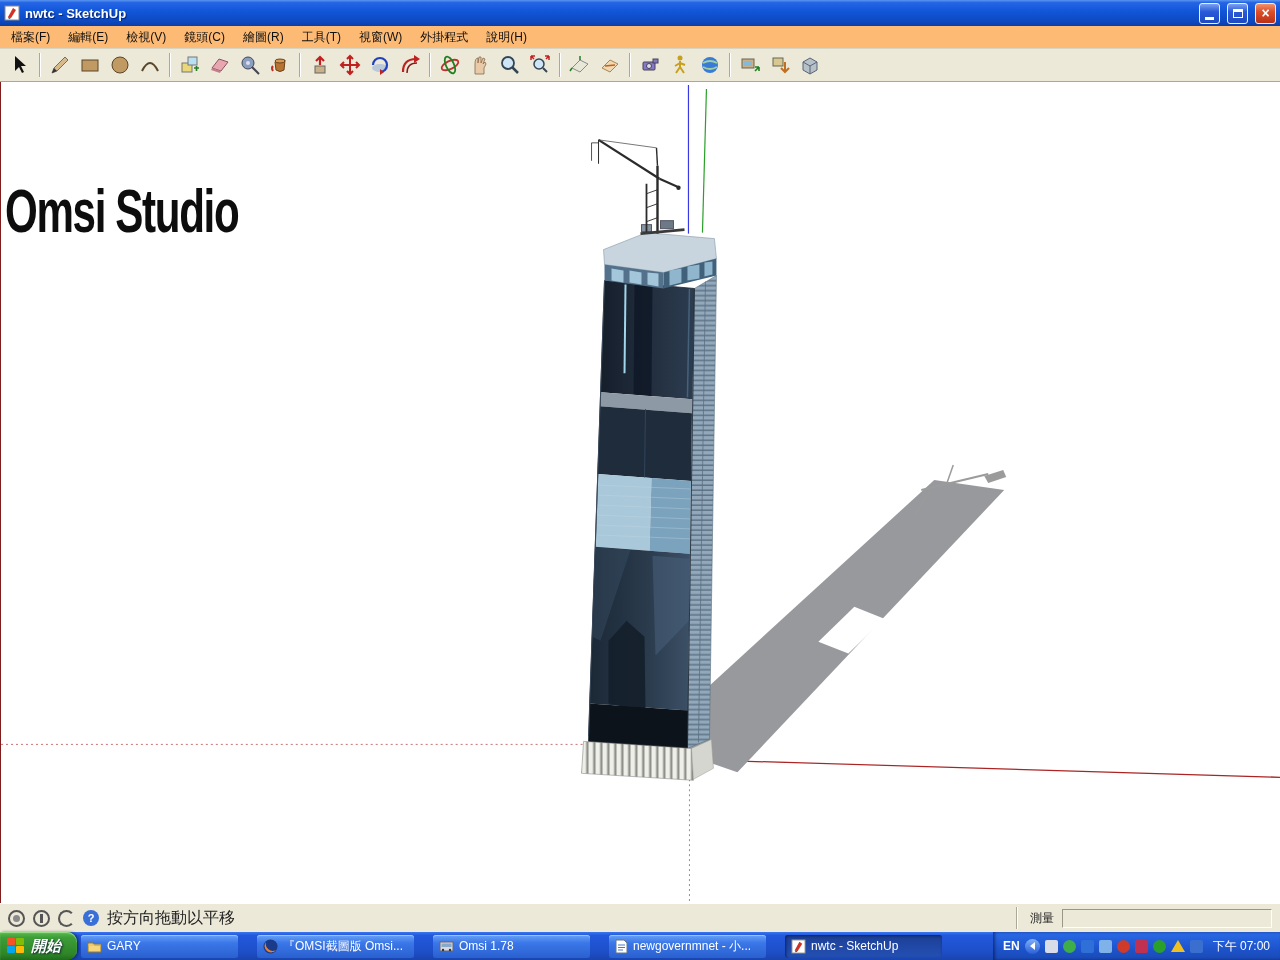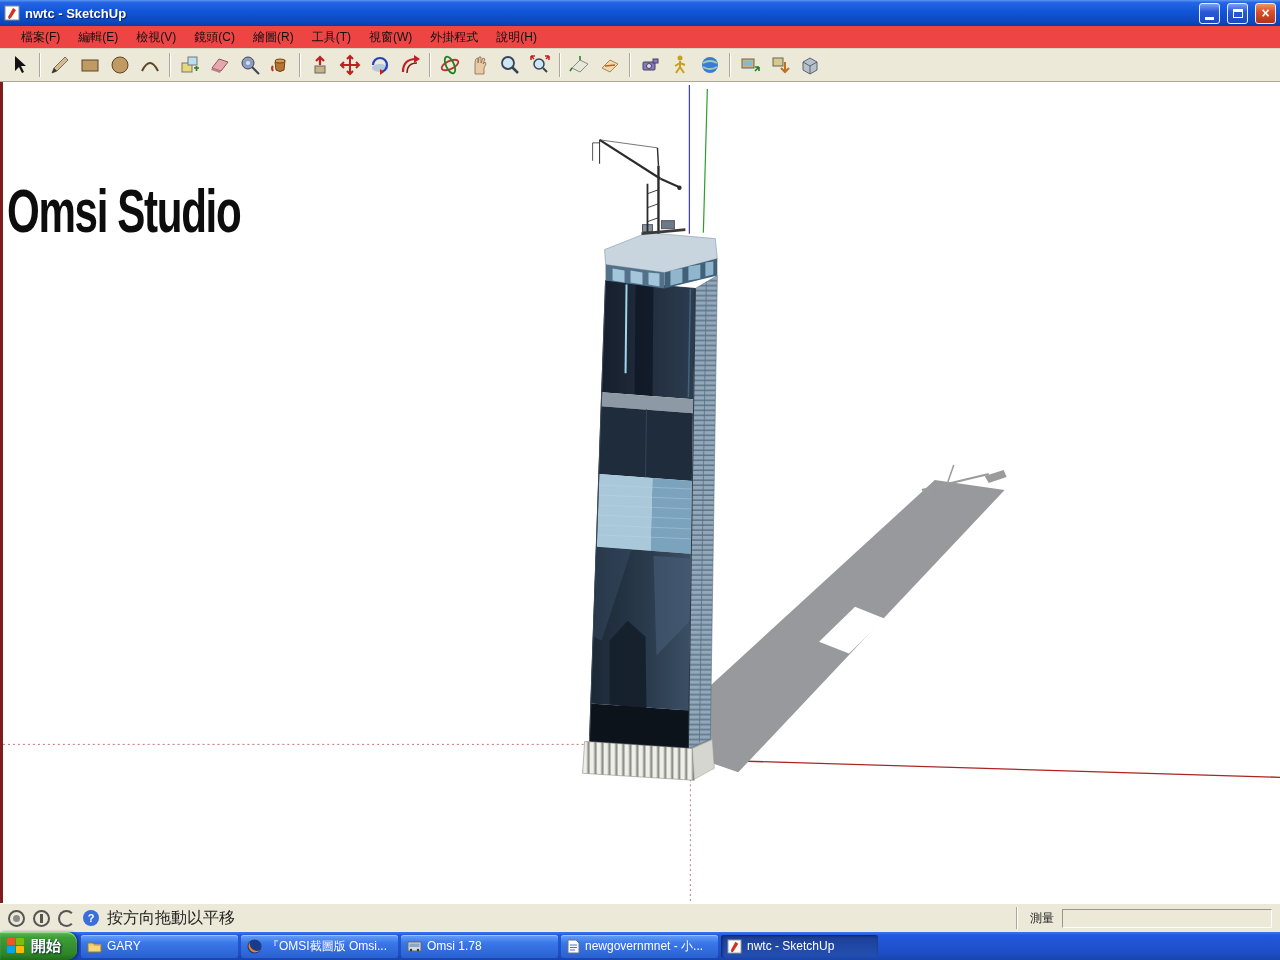--- a/index.html
+++ b/index.html
@@ -11,53 +11,53 @@
   .titlebar{height:26px;flex:none;background:linear-gradient(180deg,#5a96f0 0%,#2365e5 10%,#1155d8 45%,#0d47bd 85%,#0a3da8 100%);display:flex;align-items:center;padding:0 4px;gap:5px}
   .title-text{color:#fff;font-weight:bold;font-size:13px;text-shadow:1px 1px 1px #00257a;flex:1;white-space:nowrap;overflow:hidden}
   .winbtn{width:21px;height:21px;border-radius:3px;border:1px solid #e8f0ff;display:flex;align-items:center;justify-content:center;margin-left:2px;cursor:default}
   .winbtn.min,.winbtn.rest{background:linear-gradient(180deg,#7ba1ef,#2a5ada 40%,#1d49c0)}
   .winbtn.close{background:linear-gradient(180deg,#f0926d,#dd4f2a 40%,#b83217);color:#fff;font-size:14px;font-weight:bold;line-height:1}
   .glyph-min{width:9px;height:3px;background:#fff;align-self:flex-end;margin-bottom:3px}
   .glyph-rest{width:10px;height:9px;border:1px solid #fff;border-top-width:3px}
   .appicon{width:16px;height:16px;flex:none}
 
   
-  .menubar{height:23px;flex:none;background:#ef4444;display:flex;align-items:center;padding-left:12px;border-bottom:1px solid #d8d4c4;color:#111}
+  .menubar{height:23px;flex:none;background:#fdba74;display:flex;align-items:center;padding-left:2px;border-bottom:1px solid #d8d4c4;color:#111}
   .menu-item{padding:0 9px;height:23px;line-height:23px;white-space:nowrap}
 
   
   .toolbar{height:33px;flex:none;background:#ece9d8;display:flex;align-items:center;padding-left:5px;border-bottom:1px solid #aca899}
   .tb{width:30px;height:28px;display:flex;align-items:center;justify-content:center;background:transparent;border:1px solid transparent;border-radius:2px;padding:0}
   .tb svg{width:22px;height:22px;display:block}
   .tsep{width:2px;height:24px;border-left:1px solid #aca899;border-right:1px solid #fff;margin:0 4px;flex:none}
 
   
-  .canvas{flex:1;position:relative;background:#fff;overflow:hidden;border-left:3px solid #7f1d1d}
+  .canvas{flex:1;position:relative;background:#fff;overflow:hidden;border-left:1px solid #7f1d1d}
   .vp{position:absolute;inset:0;width:100%;height:100%}
   .watermark{position:absolute;left:4px;top:98px;font-size:62px;font-weight:bold;color:#0d0d0d;transform:scaleX(.68);transform-origin:left top;letter-spacing:-2px;white-space:nowrap;line-height:1}
 
   
   .statusbar{height:29px;flex:none;background:#ece9d8;border-top:1px solid #fff;display:flex;align-items:center;padding:0 8px;gap:8px;color:#222}
   .sicon{width:17px;height:17px;border:2px solid #555;border-radius:50%;position:relative;flex:none}
   .sicon.dot::after{content:"";position:absolute;inset:3px;border-radius:50%;background:#8a8a8a}
   .sicon.bar::after{content:"";position:absolute;left:5px;top:2px;width:3px;height:9px;background:#555}
   .sicon.cshape{border:none}
   .sicon.cshape::after{content:"";position:absolute;inset:0;border:2.5px solid #555;border-right-color:transparent;border-radius:50%}
   .help{width:16px;height:16px;border-radius:50%;background:#3a6fd8;color:#fff;font-size:11px;font-weight:bold;text-align:center;line-height:16px;flex:none}
   .hint{font-size:16px}
   .ssep{width:2px;height:22px;border-left:1px solid #aca899;border-right:1px solid #fff;flex:none}
   .vcb-label{margin-left:4px;white-space:nowrap}
   .vcb-box{width:210px;height:19px;background:#ece9d8;border:1px solid;border-color:#9a9789 #fff #fff #9a9789;font:inherit;padding:0 3px}
 
   
   .taskbar{height:28px;flex:none;background:linear-gradient(180deg,#3a77ef 0%,#2258dd 12%,#1e4fc8 70%,#1a44ae 100%);display:flex;align-items:stretch;color:#fff}
-  .start{display:flex;align-items:center;gap:6px;padding:0 16px 0 7px;background:linear-gradient(180deg,#5fba52 0%,#3d9e37 20%,#2e8527 80%,#1f6b1a 100%);border-radius:0 10px 10px 0;font-weight:bold;font-size:15px;box-shadow:inset 0 1px 1px #9fe08f,2px 0 3px rgba(0,0,20,.45);text-shadow:1px 1px 2px #123;flex:none}
+  .start{display:flex;align-items:center;gap:6px;padding:0 16px 0 7px;background:linear-gradient(180deg,#5fba52 0%,#3d9e37 20%,#2e8527 80%,#1f6b1a 100%);border-radius:0 10px 10px 0;font-style:italic;font-weight:bold;font-size:15px;box-shadow:inset 0 1px 1px #9fe08f,2px 0 3px rgba(0,0,20,.45);text-shadow:1px 1px 2px #123;flex:none}
   .flag{width:18px;height:16px;display:grid;grid-template-columns:8px 8px;grid-template-rows:7px 7px;gap:1px;flex:none}
   .flag i{border-radius:1px;display:block}
-  .taskbtns{flex:1;display:flex;align-items:center;gap:3px;padding:0 4px;overflow:hidden}
+  .taskbtns{flex:1;display:flex;align-items:center;gap:19px;padding:0 4px;overflow:hidden}
   .task{flex:0 1 157px;min-width:60px;height:23px;border-radius:3px;background:linear-gradient(180deg,#67a1f5,#3a77e8 35%,#2a60d0);box-shadow:inset 0 1px 0 #9cc0fa;display:flex;align-items:center;gap:5px;padding:0 6px}
   .task.active{background:linear-gradient(180deg,#1c3f96,#2450b4);box-shadow:inset 1px 1px 3px #0c2360}
   .task span{white-space:nowrap;overflow:hidden;text-overflow:ellipsis;font-size:12px}
   .task svg{flex:none}
   .tray{display:flex;align-items:center;gap:5px;padding:0 10px;background:linear-gradient(180deg,#2a6ae8,#1d54cc 60%,#1a49b4);box-shadow:inset 2px 0 3px rgba(0,0,40,.45);flex:none}
   .ticon{width:13px;height:13px;border-radius:2px;flex:none}
   .ticon.round{border-radius:50%}
   .ticon.tri{width:0;height:0;border-left:7px solid transparent;border-right:7px solid transparent;border-bottom:12px solid #f0c020;background:none;border-radius:0}
   .chev{width:15px;height:15px;border-radius:50%;background:linear-gradient(180deg,#7fb0f8,#2a5fd8);display:flex;align-items:center;justify-content:center;flex:none}
   .chev::after{content:"";width:0;height:0;border-top:4px solid transparent;border-bottom:4px solid transparent;border-right:5px solid #fff}
@@ -433,15 +433,29 @@
       <div class="task active">
         <svg width="15" height="15" viewBox="0 0 16 16">
             <rect x="1" y="1" width="14" height="14" fill="#fff" stroke="#8a8a8a"></rect>
             <path d="M4,12 L9,3 L12,5 L7,13 Z" fill="#d03325"></path>
             <path d="M4,12 L7,13 L5,14 Z" fill="#333"></path>
           </svg>
         <span>nwtc - SketchUp</span>
       </div>
     </div>
 
+    <div class="tray">
+      <span class="lang">EN</span>
+      <div class="chev"></div>
+      <div class="ticon" style="background:#d8dce8"></div>
+      <div class="ticon round" style="background:#3fae49"></div>
+      <div class="ticon" style="background:#2f6fd8"></div>
+      <div class="ticon" style="background:#7fb2e8"></div>
+      <div class="ticon round" style="background:#d03a2a"></div>
+      <div class="ticon" style="background:#c03050"></div>
+      <div class="ticon round" style="background:#2aa02a"></div>
+      <div class="ticon tri"></div>
+      <div class="ticon" style="background:#3a6fd0"></div>
+      <span class="tray-clock">下午 07:00</span>
+    </div>
   </div>
 
 </div>
 
 </body></html>

